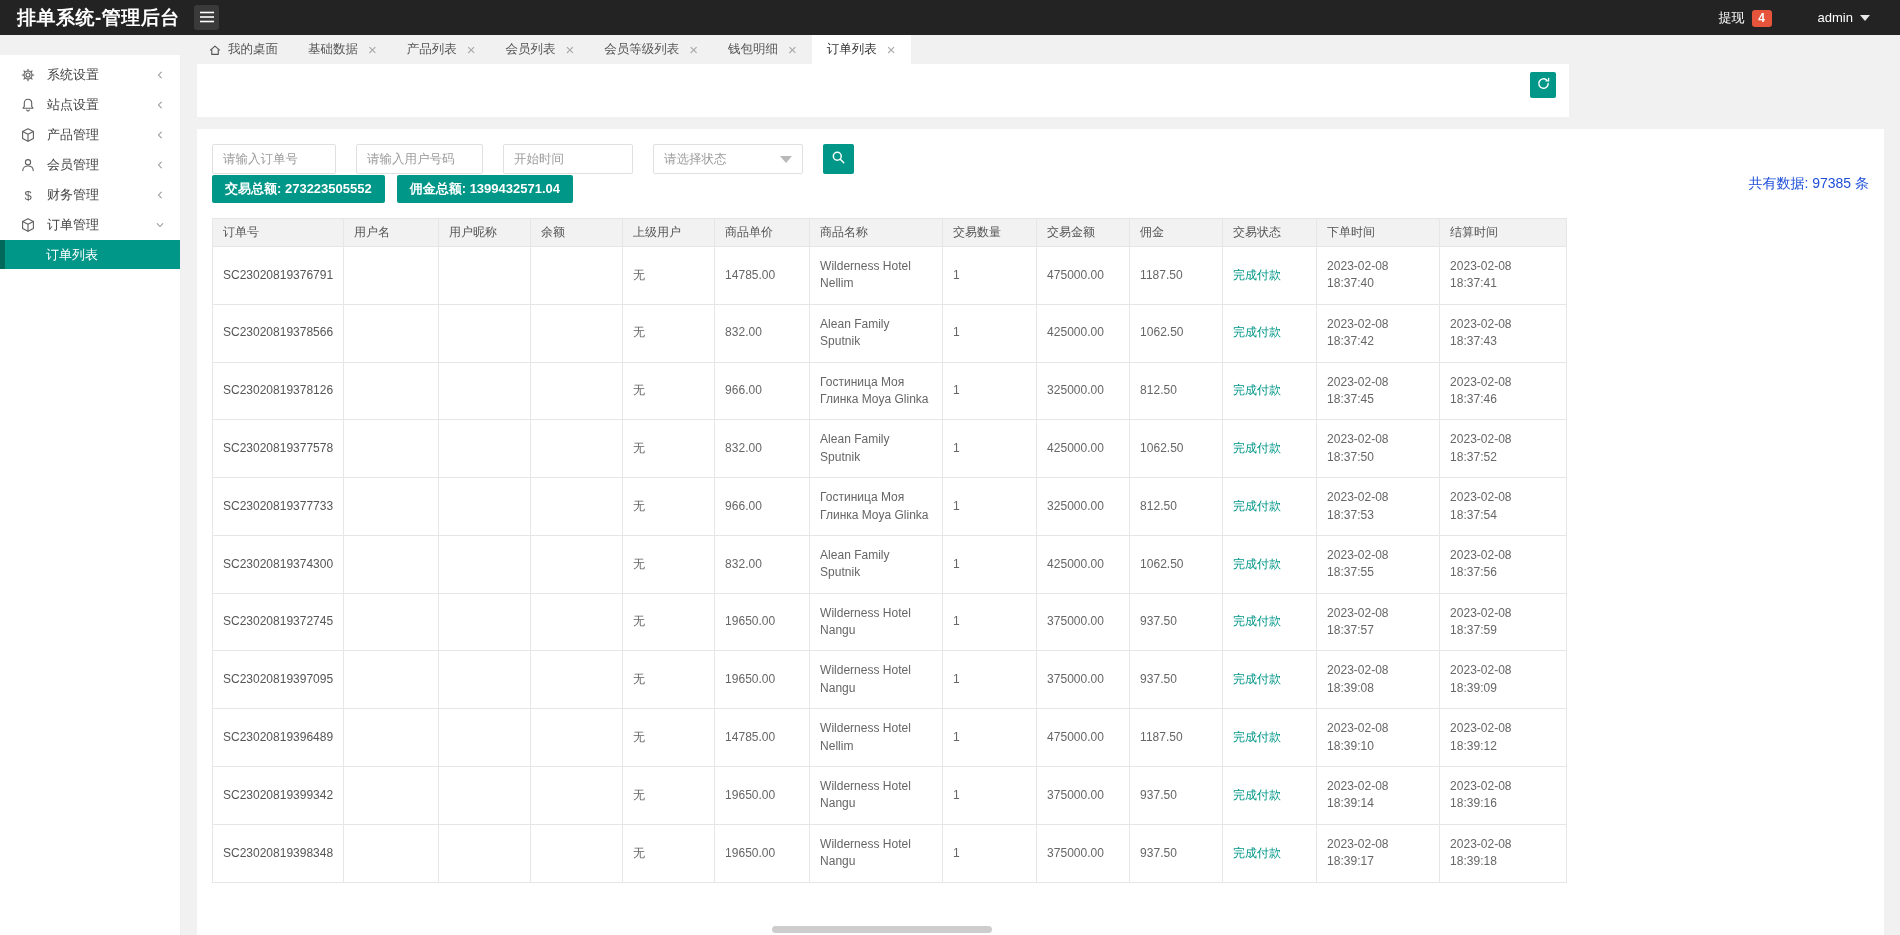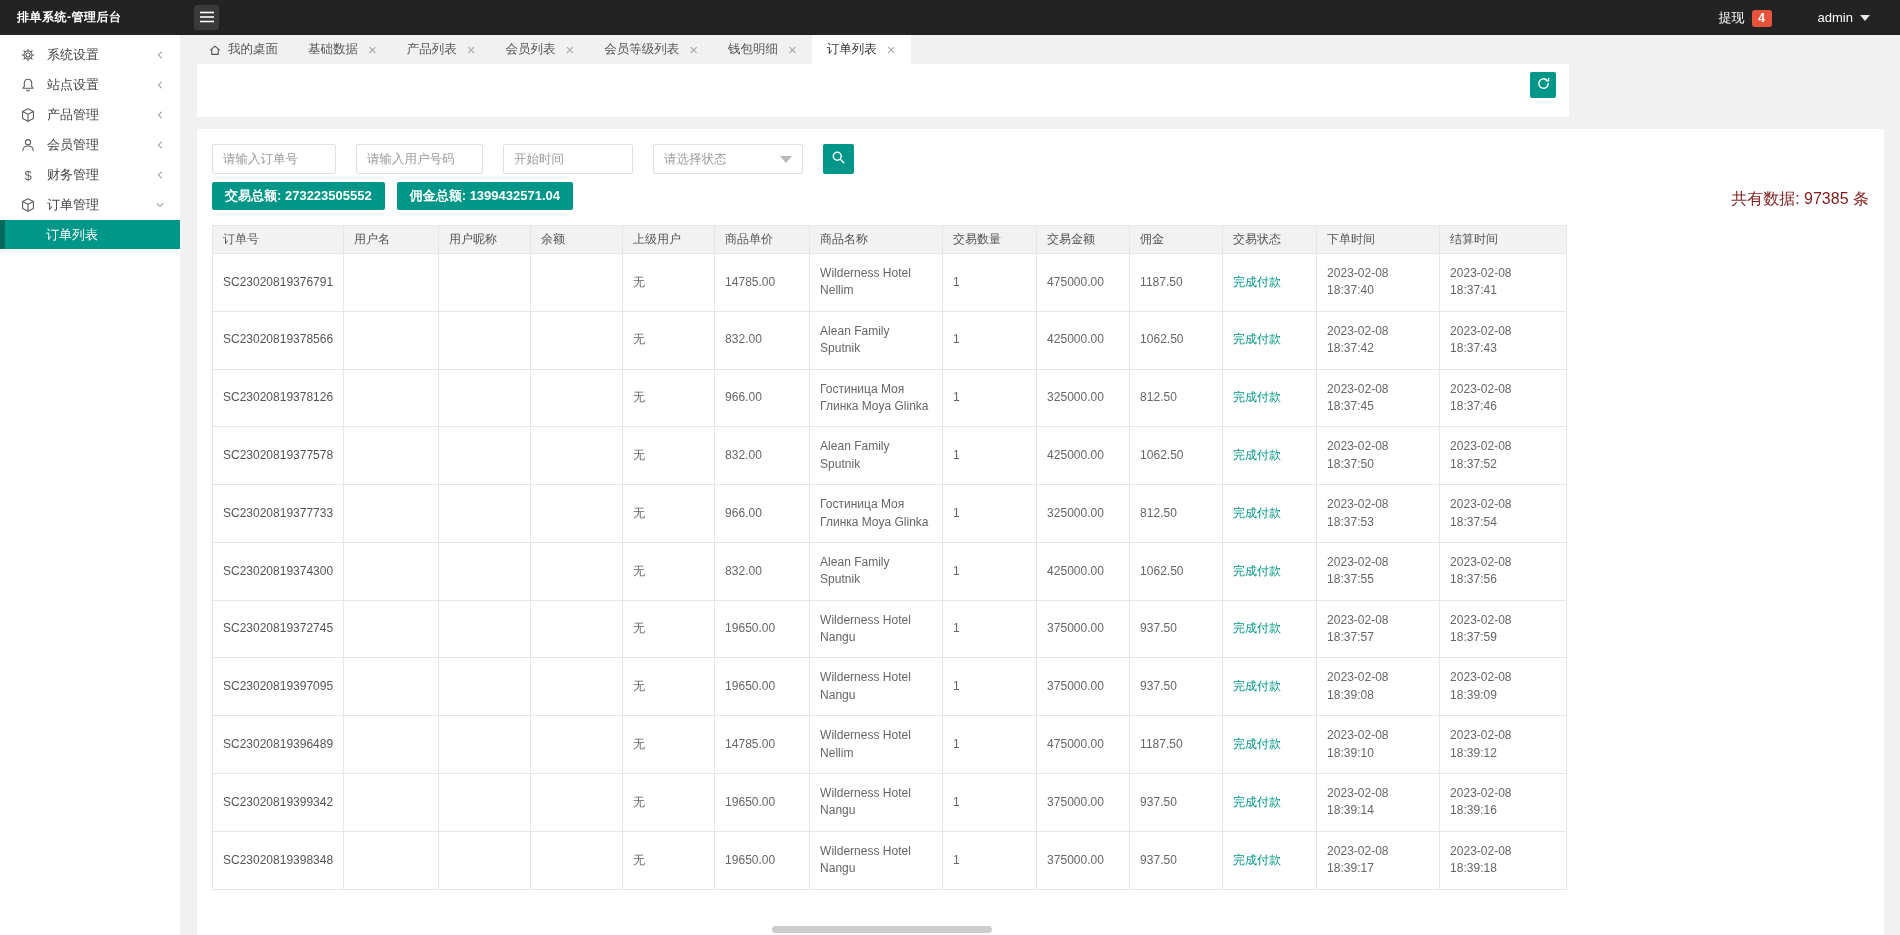--- a/index.html
+++ b/index.html
@@ -1,34 +1,34 @@
 <!DOCTYPE html>
 <html><head>
 <meta charset="utf-8">
 <style>
   * { margin:0; padding:0; box-sizing:border-box; }
   html,body { width:1900px; height:935px; overflow:hidden; background:#f1f1f1;
     font-family:"Liberation Sans","DejaVu Sans",sans-serif; }
 
   
   .header { height:35px; background:#232323; display:flex; align-items:center; position:relative; }
-  .logo { width:181px; padding-left:17px; color:#fff; font-size:12px; font-weight:bold; letter-spacing:.5px; white-space:nowrap; }
+  .logo { width:181px; padding-left:17px; color:#fff; font-size:19px; font-weight:bold; letter-spacing:.5px; white-space:nowrap; }
   .hamburger { margin-left:13px; width:25px; height:25px; background:#3a3a3a; border-radius:3px;
     display:flex; align-items:center; justify-content:center; cursor:pointer; }
   .header-right { margin-left:auto; display:flex; align-items:center; padding-right:30px; }
   .withdraw { display:flex; align-items:flex-end; color:#fff; font-size:13px; cursor:pointer; }
   .withdraw-badge { margin-left:7px; min-width:20px; height:17px; background:#e6543b; color:#fff;
     font-size:12px; border-radius:3px; display:flex; align-items:center; justify-content:center; padding:0 5px; font-weight:bold; }
   .user { display:flex; align-items:center; margin-left:46px; color:#fff; font-size:13px; cursor:pointer; }
   .caret-down { width:0; height:0; border-left:5px solid transparent; border-right:5px solid transparent;
     border-top:6px solid #e8e8e8; margin-left:7px; }
 
   
   .layout { display:flex; height:900px; }
-  .sidebar { width:181px; background:#fff; border-right:1px solid #efefef; padding-top:5px; flex:none; }
+  .sidebar { width:181px; background:#fff; border-right:1px solid #efefef; padding-top:5px; flex:none;margin-top:20px; }
   .menu-item { height:30px; display:flex; align-items:center; padding:0 14px 0 20px; cursor:pointer; color:#444; }
   .menu-label { margin-left:11px; font-size:13px; }
   .menu-chevron { margin-left:auto; display:flex; }
   .submenu-item { height:29px; line-height:29px; background:#009688; color:#fff; font-size:13px;
     padding-left:41px; border-left:5px solid #00695c; cursor:pointer; }
 
   .main { flex:1; display:flex; flex-direction:column; background:#f1f1f1; min-width:0; }
 
   
   .tabbar { height:29px; display:flex; align-items:stretch; padding-left:12px; background:#f1f1f1; flex:none; }
@@ -52,24 +52,24 @@
   .text-input { height:30px; border:1px solid #e0e0e0; border-radius:2px; padding:0 10px; font-size:12.5px; color:#555; outline:none; }
   .text-input::placeholder { color:#9b9b9b; }
   .in-order { width:124px; } .in-user { width:127px; } .in-time { width:130px; }
   .select-box { width:150px; height:30px; border:1px solid #e0e0e0; border-radius:2px; display:flex;
     align-items:center; padding:0 10px; font-size:12.5px; color:#9b9b9b; cursor:pointer; position:relative; }
   .select-caret { position:absolute; right:10px; width:0; height:0; border-left:6px solid transparent;
     border-right:6px solid transparent; border-top:7px solid #b9b9b9; }
   .search-btn { width:31px; height:30px; background:#009688; border:none; border-radius:2px; cursor:pointer;
     display:flex; align-items:center; justify-content:center; }
 
-  .summary-row { margin-top:8px; display:flex; align-items:flex-end; }
+  .summary-row { margin-top:1px; display:flex; align-items:flex-start; }
   .chip { height:28px; line-height:28px; background:#009688; color:#fff; font-size:13px; font-weight:bold;
     padding:0 13px; border-radius:2px; margin-right:12px; white-space:nowrap; }
-  .record-count { margin-left:auto; font-size:16px; color:#7f1d1d; }
+  .record-count { margin-left:auto; font-size:14px; color:#1d4ed8; }
 
   
   table { border-collapse:collapse; table-layout:fixed; margin-top:15px; }
   th { background:#f2f2f2; border:1px solid #e6e6e6; height:28px; font-weight:normal; font-size:12px;
     color:#555; text-align:left; padding:0 10px; }
   td { border:1px solid #e6e6e6; padding:11px 10px; font-size:12px; color:#666; line-height:1.45;
     word-wrap:break-word; background:#fff; }
   td.col-status { color:#009688; }
   td.col-order_no { color:#555; }
 

